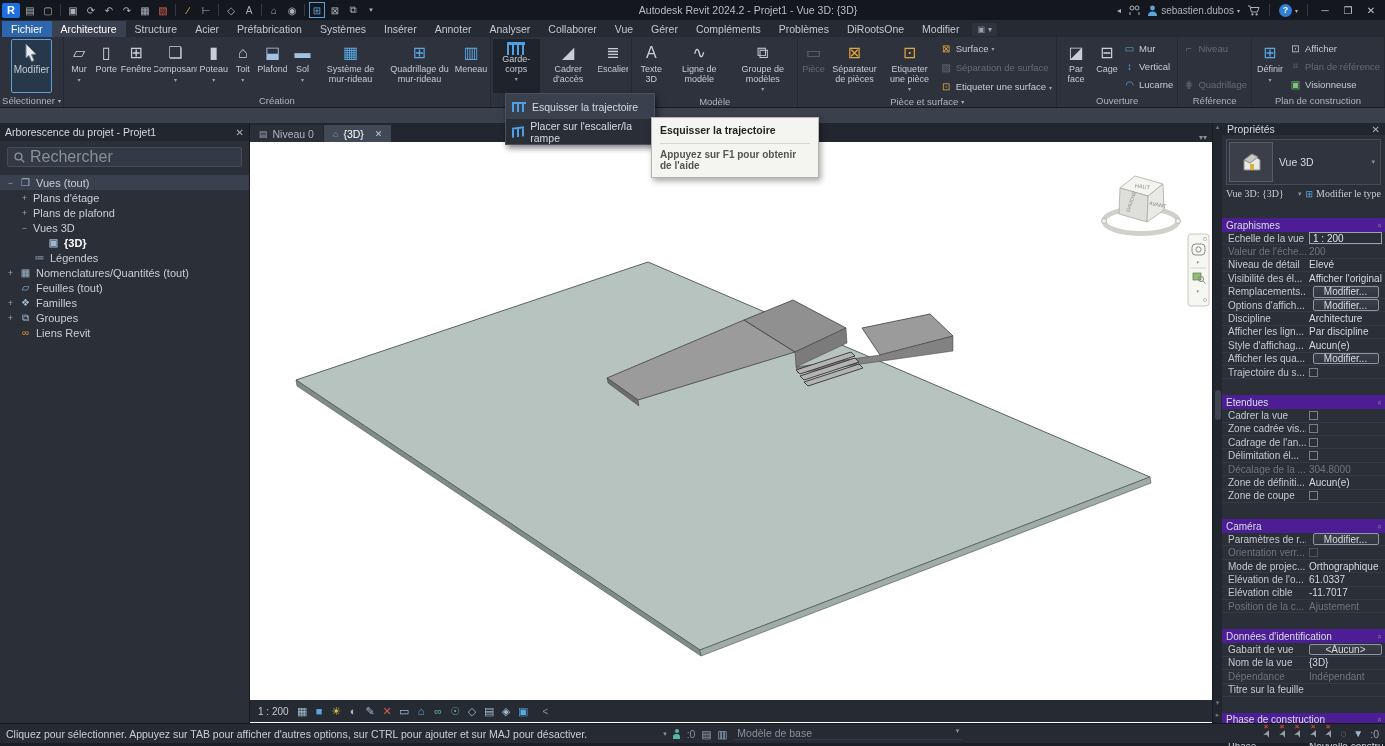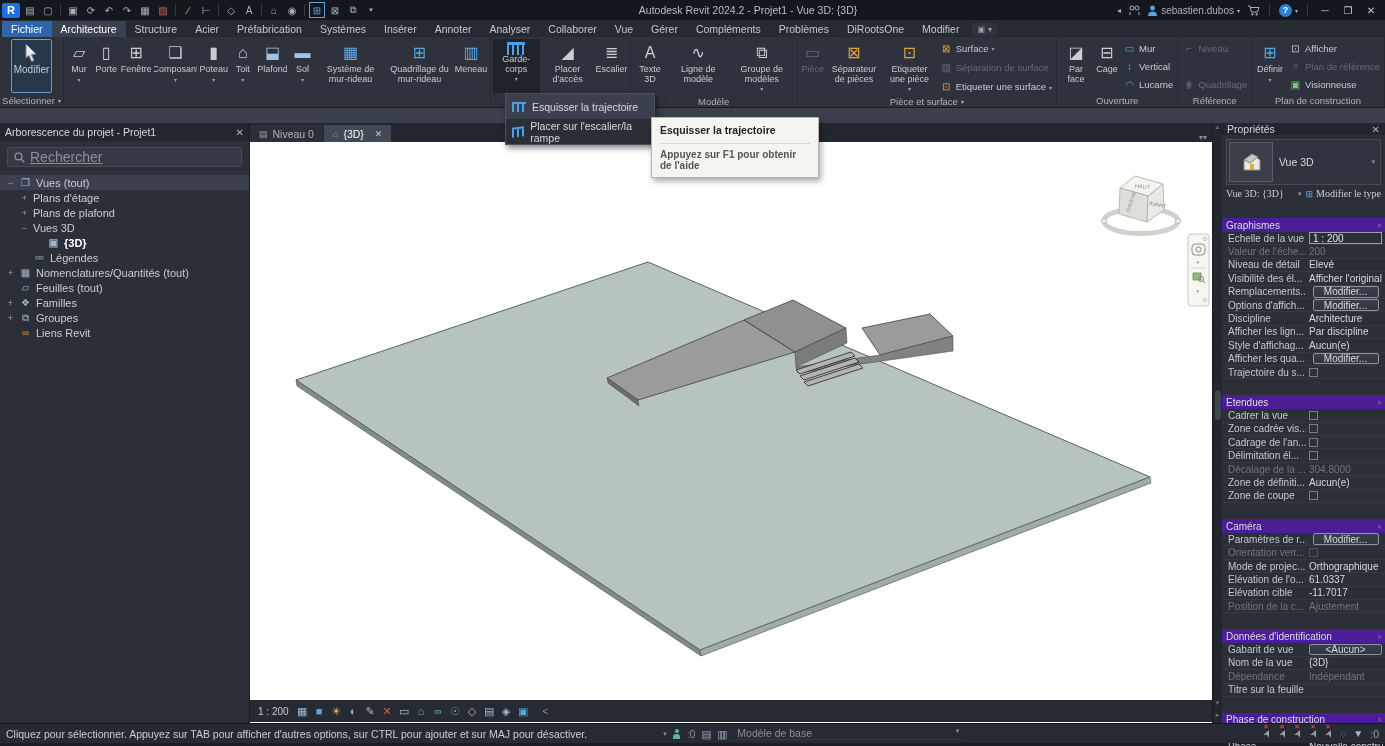--- a/index.html
+++ b/index.html
@@ -68,21 +68,21 @@
   .main { height:600px; display:flex; }
 
   
   .browser { width:250px; background:#2b2f38; border-right:1px solid #171a21; display:flex;
     flex-direction:column; }
   .phead { height:18px; background:#22262e; display:flex; align-items:center; padding:0 5px;
     font-size:10.5px; color:#d4d9e0;gap:37px; }
   .phead .x { margin-left:auto; color:#aab1bb; font-size:10px; }
   .searchbox { margin:6px 7px; height:20px; background:#343a45; border:1px solid #454b57;
     border-radius:2px; display:flex; align-items:center; gap:5px; padding:0 6px; }
-  .searchbox span { color:#8a9099; font-size:14px;text-decoration:underline; }
+  .searchbox span { color:#8a9099; font-size:16px; }
   .tree { flex:1; font-size:11px; overflow:hidden; padding-top:2px; }
   .trow { height:15px; display:flex; align-items:center; gap:4px; white-space:nowrap; color:#c9ced6; }
   .trow.sel { background:#3a404d; }
   .trow.bold { font-weight:bold; color:#fff; }
   .texp { width:9px; text-align:center; color:#9aa0a9; font-size:9px; }
   .ticn { width:13px; height:12px; font-size:10px; display:flex; align-items:center;
     justify-content:center; color:#9fb7cd; }
   .ticn.link { color:#e08a3c; }
 
   
@@ -332,31 +332,34 @@
             </div>
             <div class="rbtn">
               <span class="ricn icn-curtain-grid">⊞</span>
               <span class="lbl">Quadrillage du mur-rideau</span>
             </div>
             <div class="rbtn">
               <span class="ricn icn-mullion">▥</span>
               <span class="lbl">Meneau</span>
             </div>
           </div>
+          <div class="rpanel-label">
+            <span>Création</span>
+          </div>
         </div>
         <div class="rpanel">
           <div class="rpanel-body">
             <div class="rbtn open">
               <span class="rail-bars"></span>
               <span class="lbl">Garde-corps</span>
               <span class="arrow">▾</span>
             </div>
             <div class="rbtn">
               <span class="ricn icn-ramp">◢</span>
-              <span class="lbl">Placer d'accès</span>
+              <span class="lbl">Cadrer d'accès</span>
             </div>
             <div class="rbtn">
               <span class="ricn icn-stair">≣</span>
               <span class="lbl">Escalier</span>
             </div>
           </div>
           <div class="rpanel-label"></div>
         </div>
         <div class="rpanel">
           <div class="rpanel-body">

